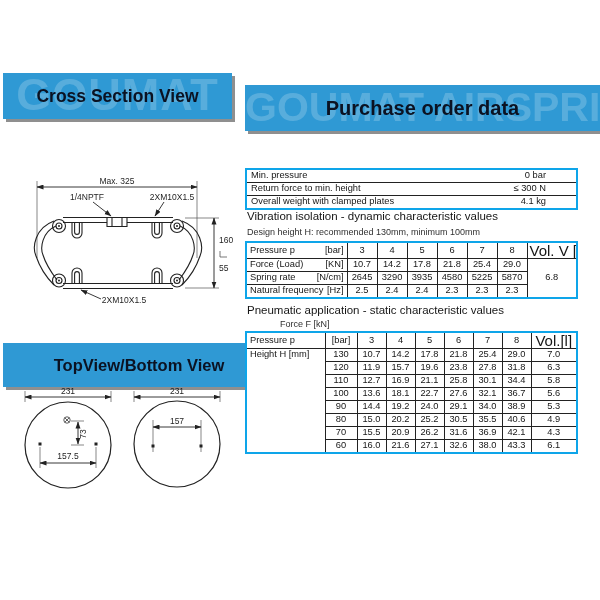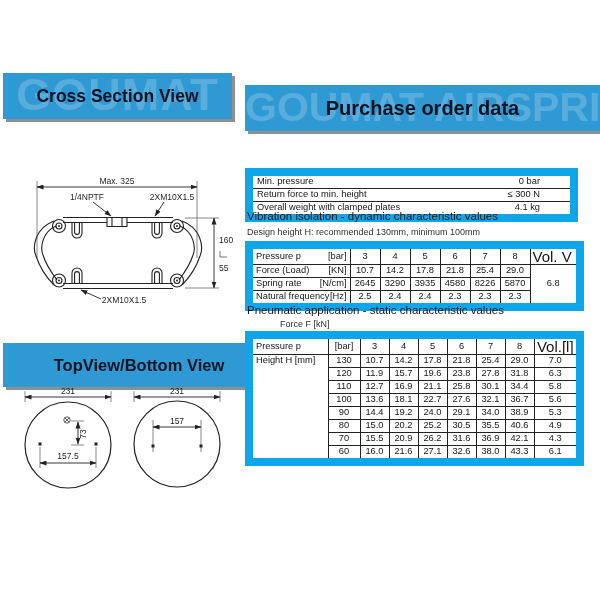--- a/index.html
+++ b/index.html
@@ -28,21 +28,21 @@
   #views-svg{left:0;top:374px;}
   svg text{font-family:"Liberation Sans",sans-serif;fill:#1f1f1f;}
 
   
   .h1{position:absolute;left:247px;font-size:11.5px;color:#161616;}
   .h2{position:absolute;left:247px;font-size:9px;color:#303030;}
 
   
   table{border-collapse:collapse;table-layout:fixed;position:absolute;left:245px;
         width:333px;font-size:9.3px;color:#161616;background:#fff;
-        border:8px solid #0ea5e9;}
+        border:2px solid #0ea5e9;}
   td{border:1px solid #222;height:12px;padding:0 2px;text-align:center;
      white-space:nowrap;overflow:hidden;line-height:1;}
   #info-table{top:168px;}
   #info-table td{text-align:left;padding:0;}
   .inforow{display:flex;justify-content:space-between;align-items:center;height:12px;}
   .inforow .il{padding-left:4px;}
   .inforow .iv{padding-right:30px;}
   #dyn-table{top:241px;}
   #stat-table{top:331px;}
   .lblcell{text-align:left;padding:0;}
@@ -272,21 +272,21 @@
           <td class="lblcell">
             <div class="lblflex">
               <span class="ll">Spring rate</span>
               <span class="lu">[N/cm]</span>
             </div>
           </td>
           <td>2645</td>
           <td>3290</td>
           <td>3935</td>
           <td>4580</td>
-          <td>8226</td>
+          <td>5225</td>
           <td>5870</td>
         </tr>
         <tr>
           <td class="lblcell">
             <div class="lblflex">
               <span class="ll">Natural frequency</span>
               <span class="lu">[Hz]</span>
             </div>
           </td>
           <td>2.5</td>

